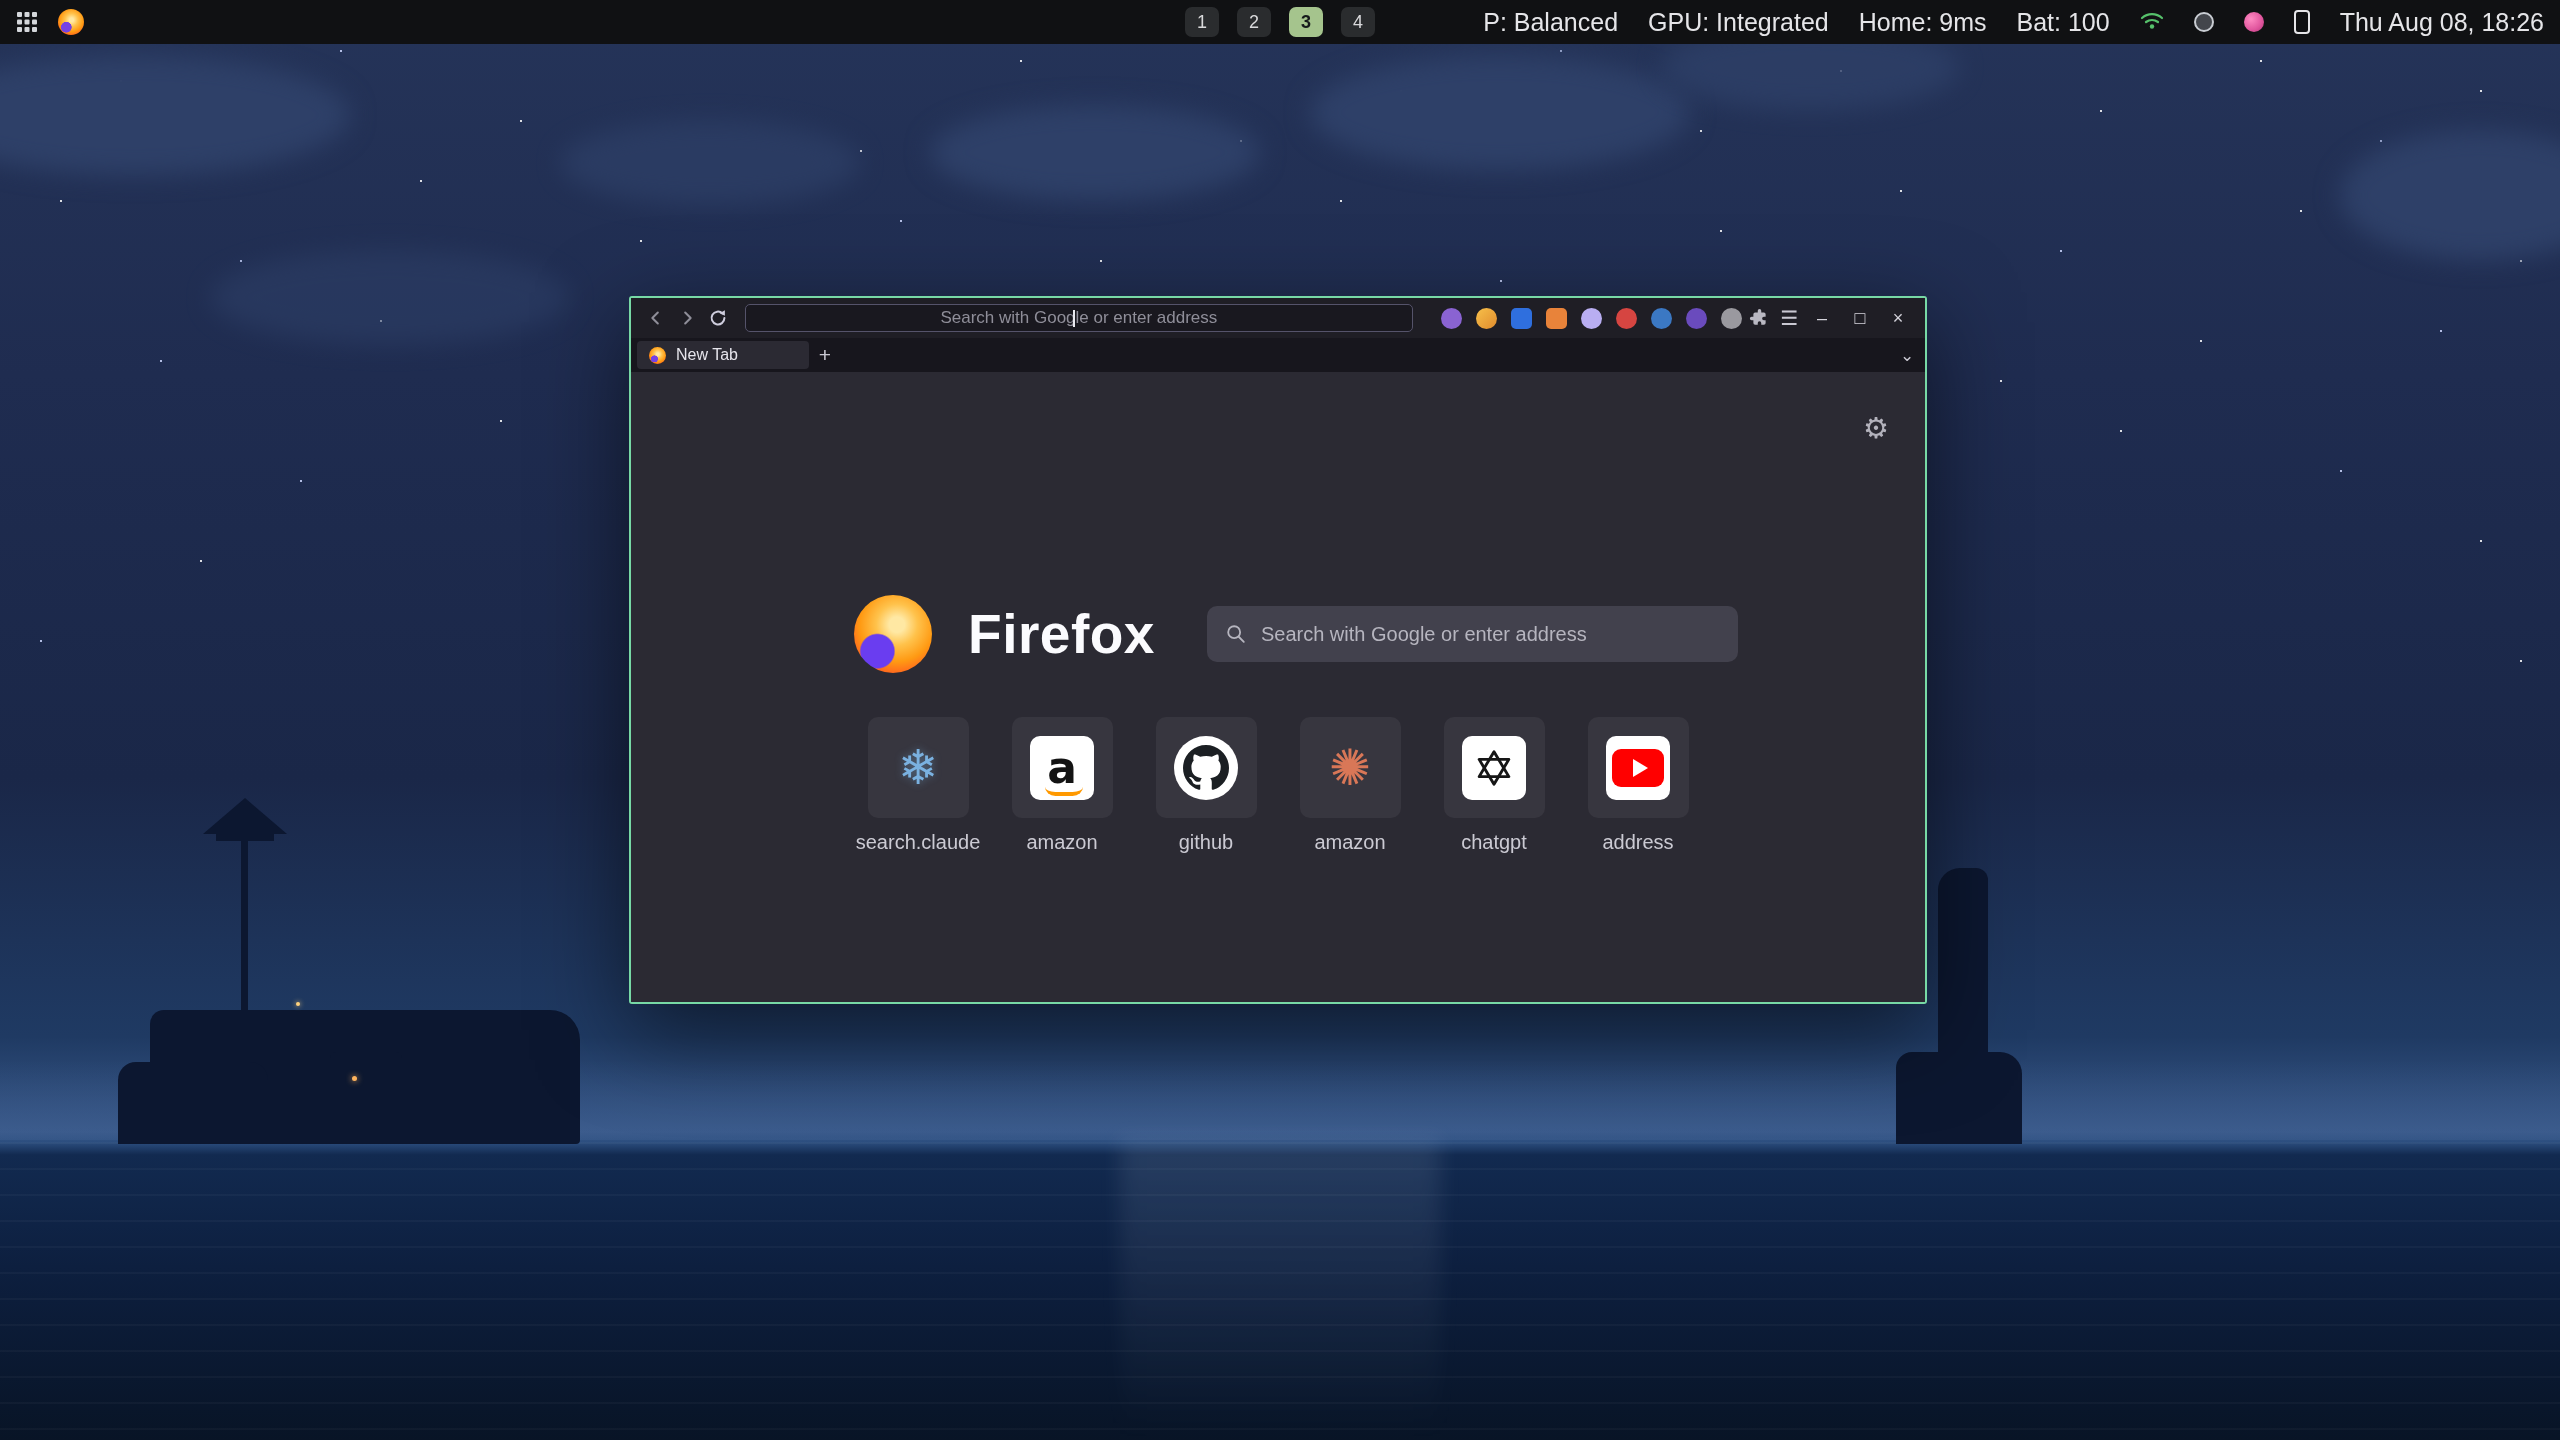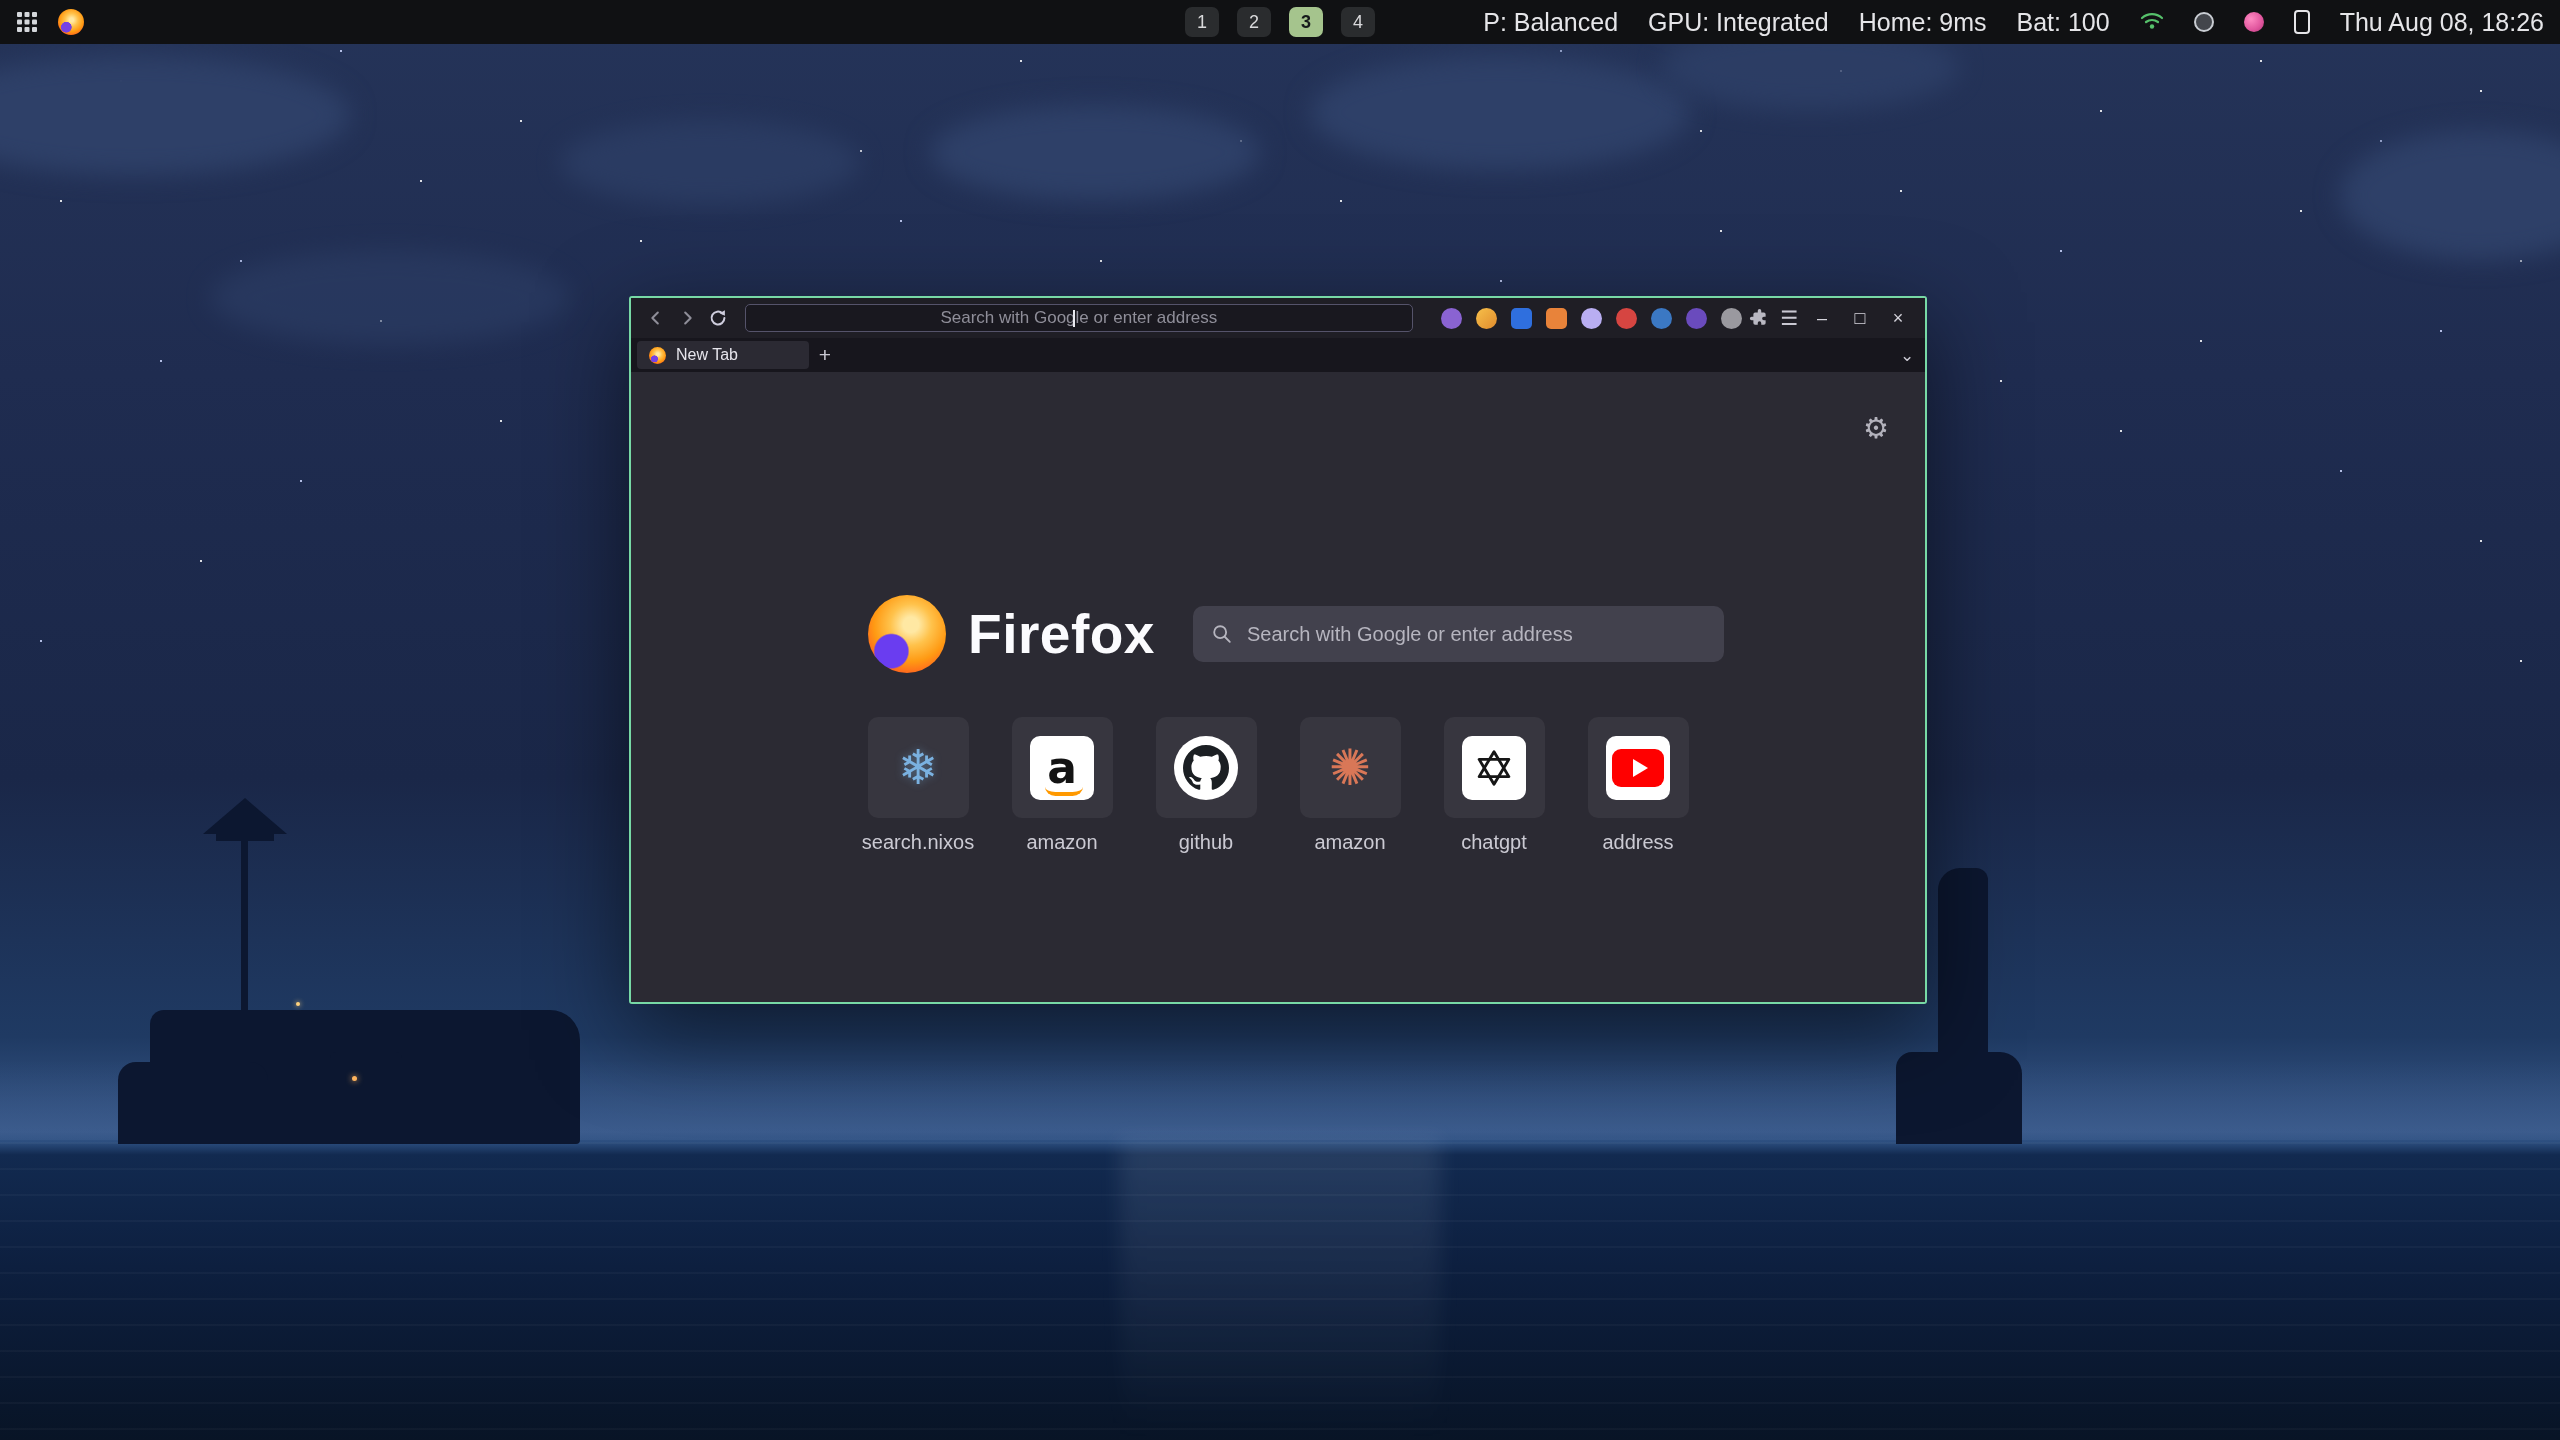--- a/index.html
+++ b/index.html
@@ -101,21 +101,21 @@
   .newtab-btn { align-self:center; width:28px; height:28px; border:none; background:transparent;
     color:#c9c8d2; font-size:21px; cursor:pointer; border-radius:4px; }
   .tab-chevron { margin-left:auto; align-self:center; width:28px; height:28px; border:none;
     background:transparent; color:#c9c8d2; font-size:17px; cursor:pointer; }
 
   .content { flex:1; position:relative; background:#2b2a33; }
   .content-gear { position:absolute; top:42px; right:36px; background:none; border:none;
     color:#b3b2bc; font-size:29px; line-height:1; cursor:pointer; }
 
   .hero { position:absolute; top:223px; left:0; right:0; display:flex; align-items:center;
-    justify-content:center; gap:22px;padding-left:36px; }
+    justify-content:center; gap:36px;padding-left:36px; }
   .ff-logo-big { width:78px; height:78px; border-radius:50%; flex:0 0 78px;
     background:
       radial-gradient(circle at 30% 72%, #6a3df0 0 21%, rgba(0,0,0,0) 23%),
       radial-gradient(circle at 55% 38%, #ffe8a3 0 12%, #ffc24b 32%, #ff9a13 57%, #ff5f1f 79%, #f0305e 100%);
   }
   .brand { font-size:55px; font-weight:700; color:#fbfbfe; letter-spacing:.5px; margin-right:16px; }
   .search-box { width:531px; height:56px; background:#42414d; border-radius:10px; display:flex;
     align-items:center; padding:0 18px; gap:14px; color:#b6b5bf; font-size:20px; cursor:text; }
 
   .shortcuts { position:absolute; top:345px; left:0; right:0; display:flex; justify-content:center; gap:43px; }
@@ -289,21 +289,21 @@
         <span>Search with Google or enter address</span>
       </div>
     </div>
 
     <div class="shortcuts">
 
       <div class="tile">
         <div class="tile-card">
           <span class="glyph-nix">❄</span>
         </div>
-        <span class="tile-label">search.nixos</span>
+        <span class="tile-label">search.claude</span>
       </div>
 
       <div class="tile">
         <div class="tile-card">
           <span class="white-sq">
             <span class="amz">a</span>
           </span>
         </div>
         <span class="tile-label">amazon</span>
       </div>

